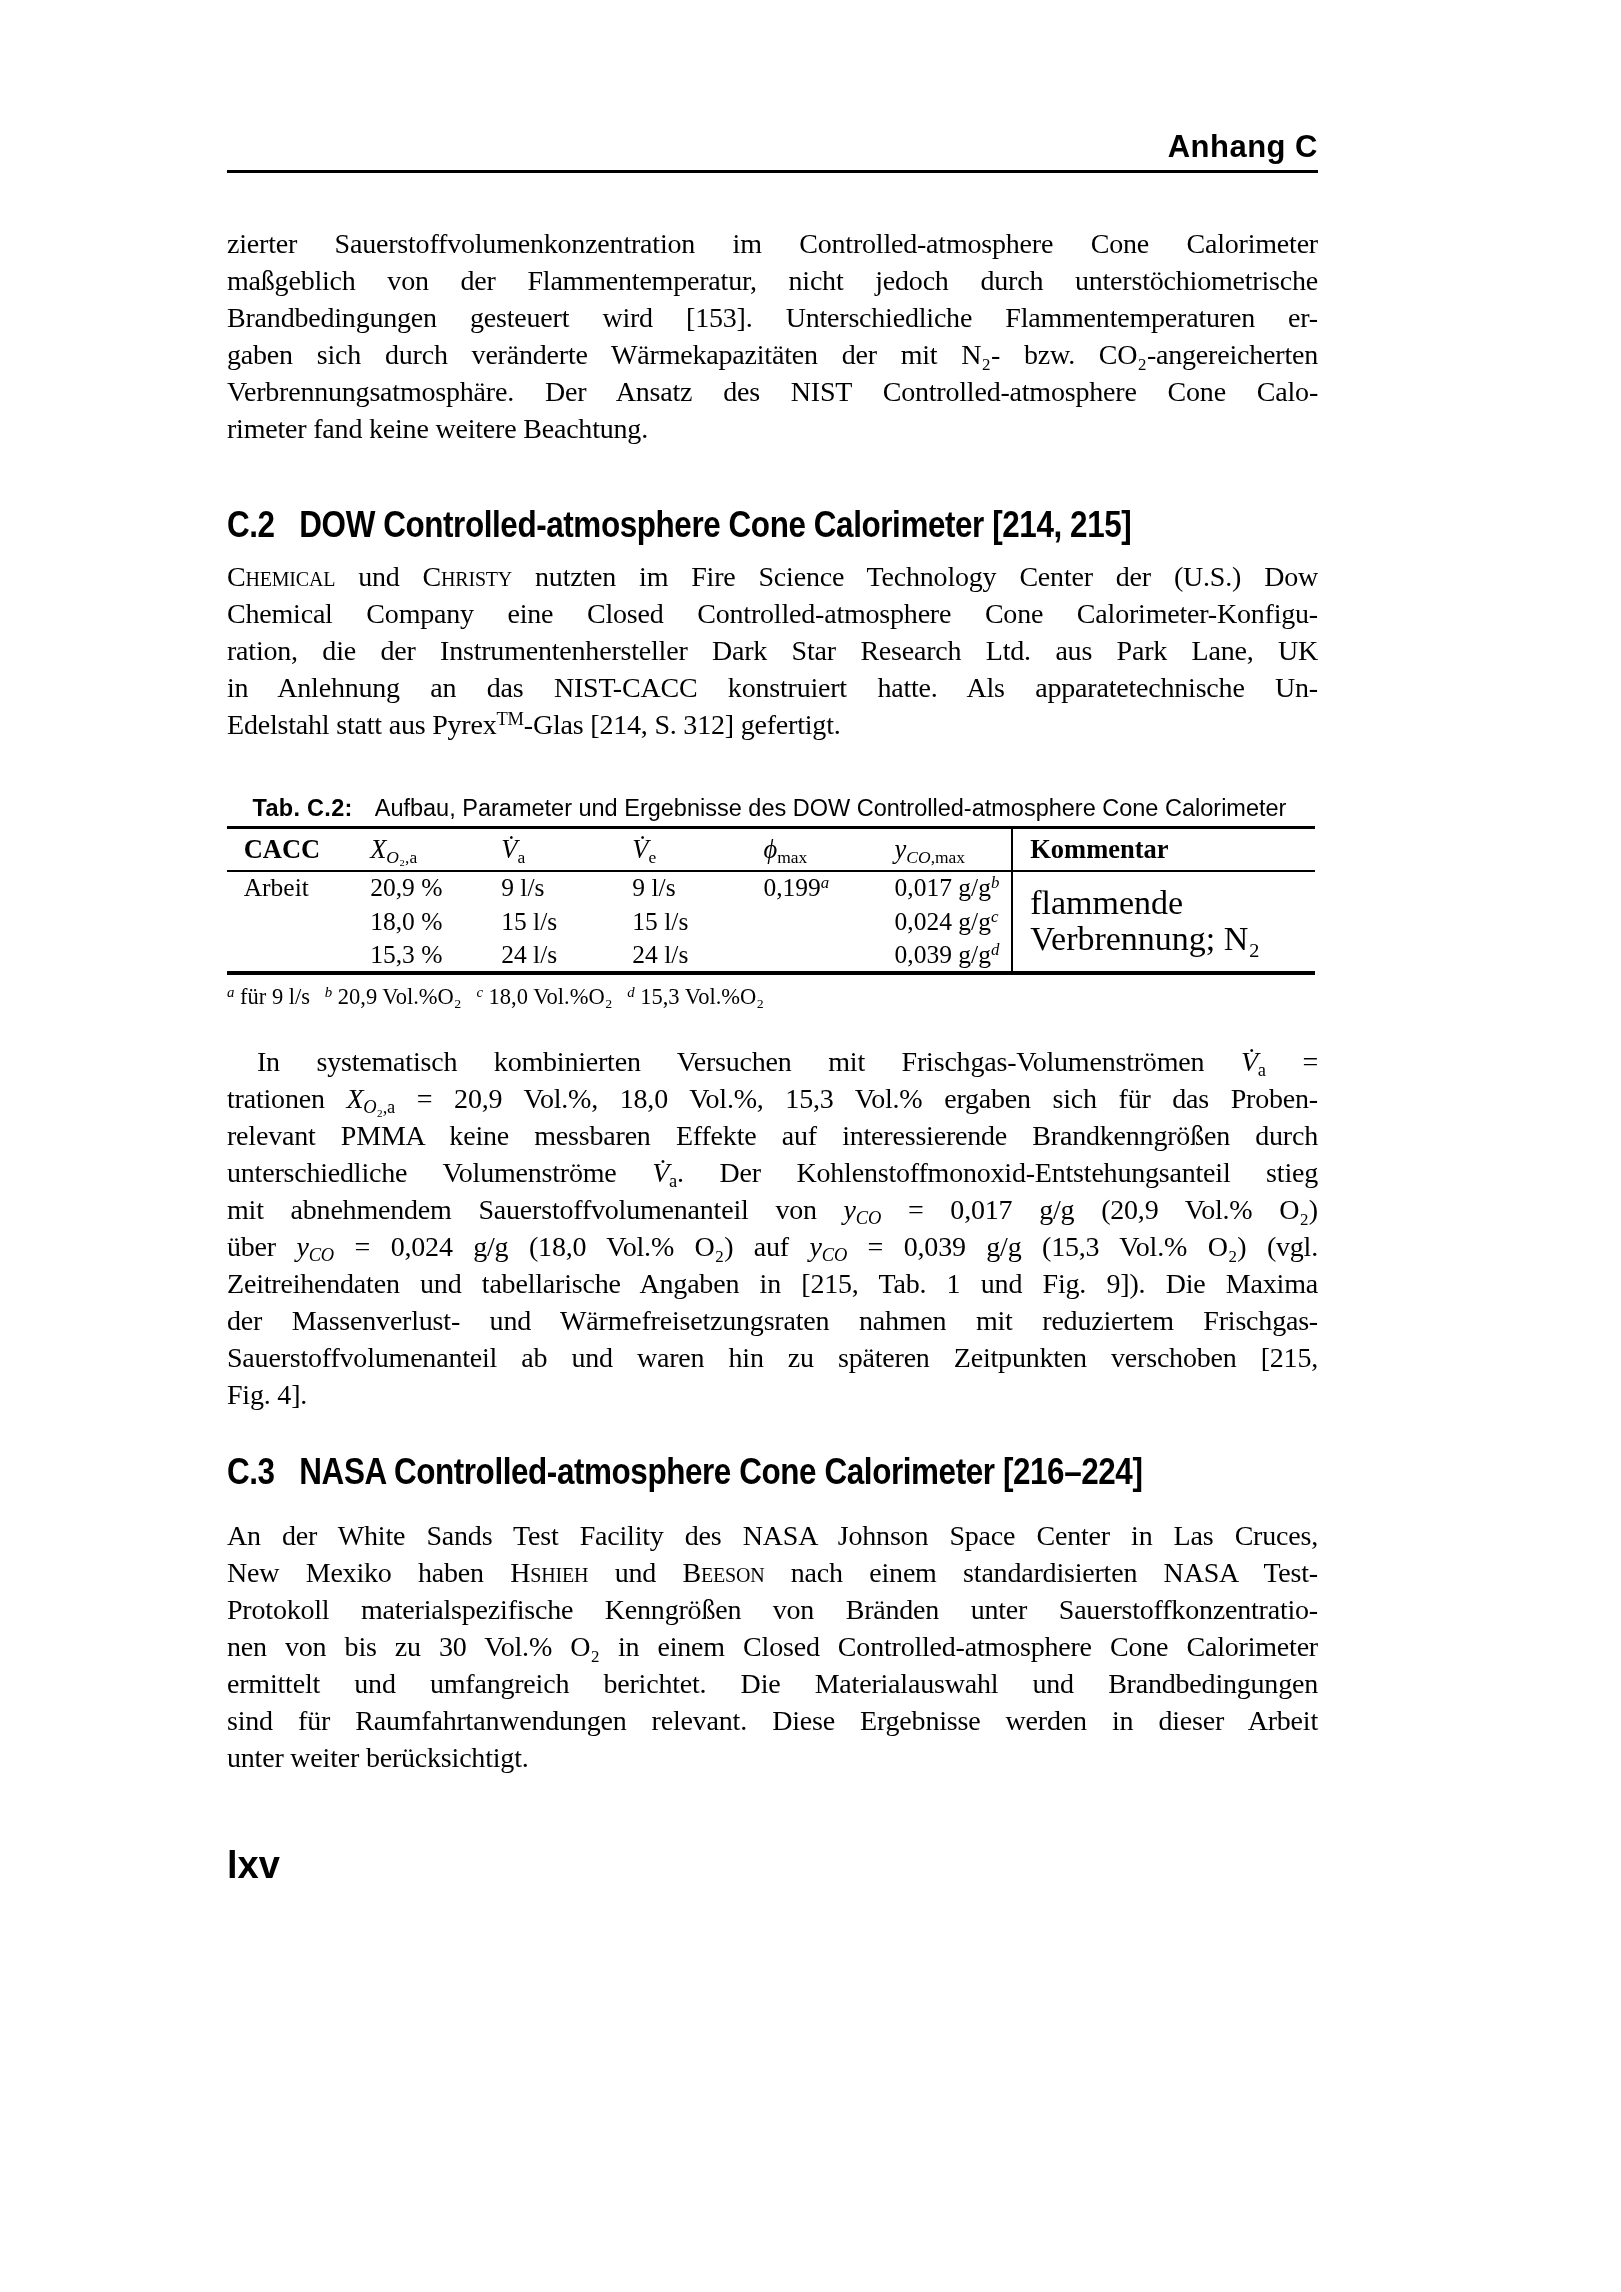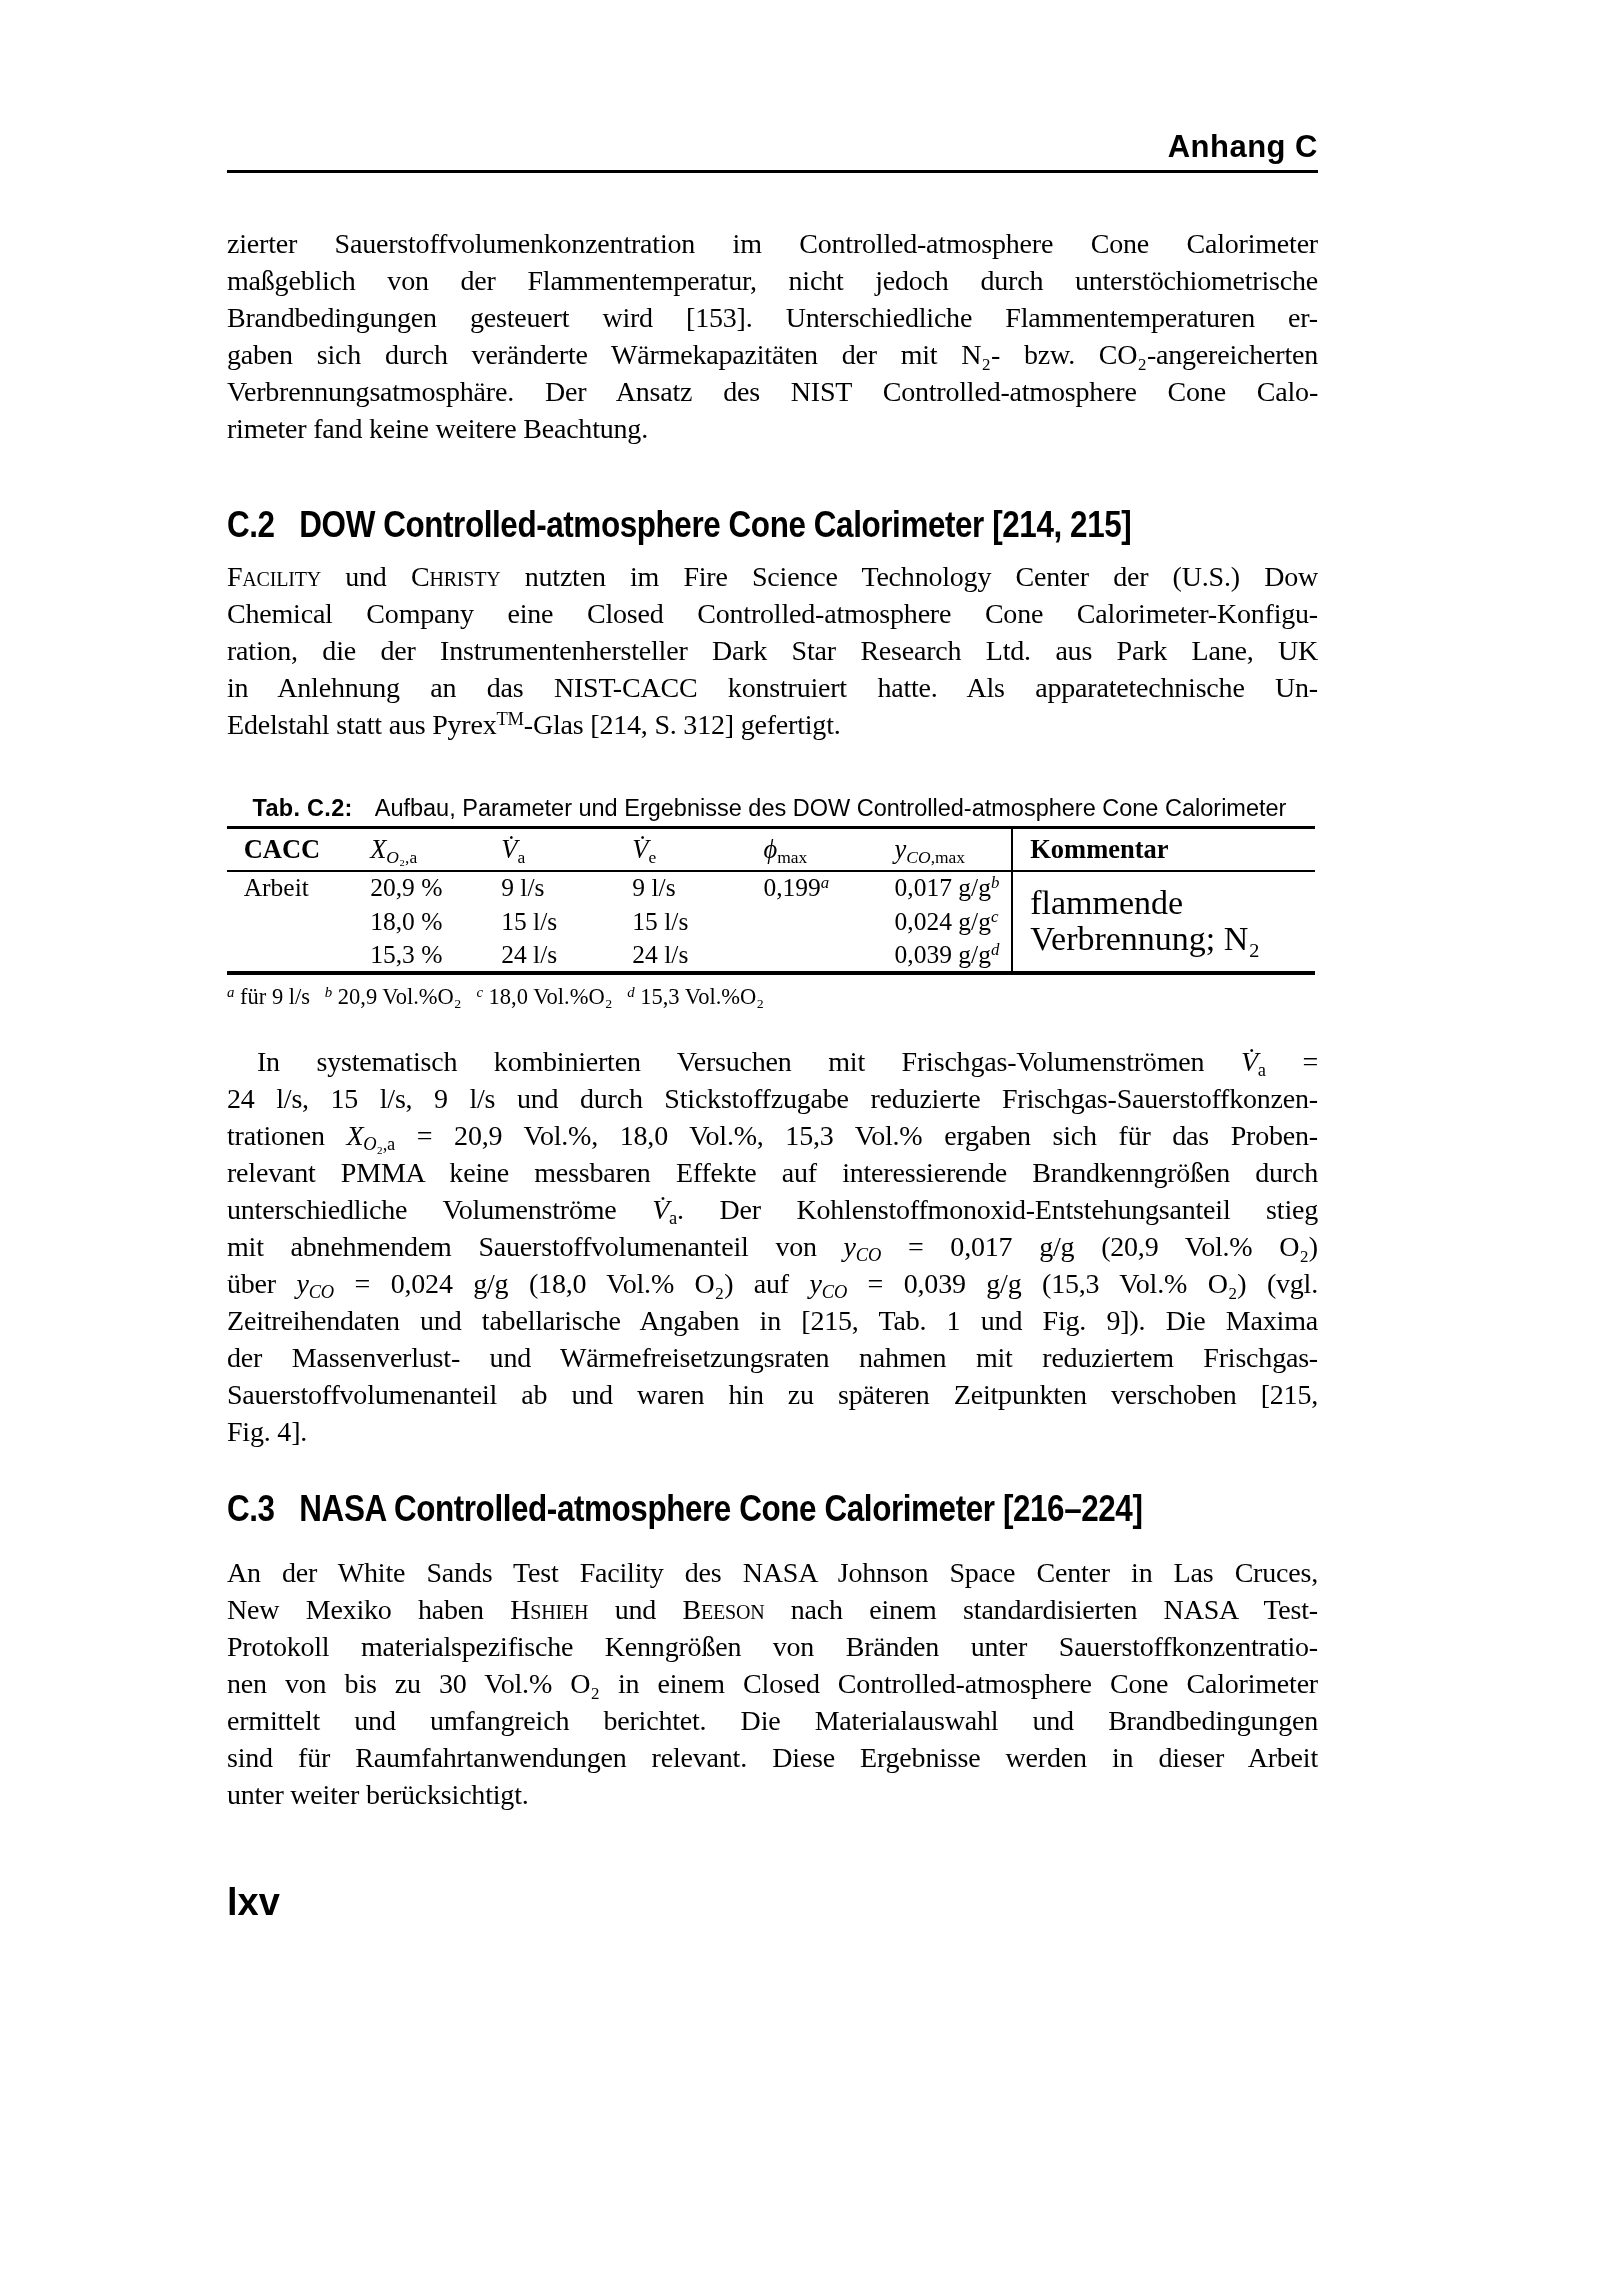--- a/index.html
+++ b/index.html
@@ -150,21 +150,21 @@
         <div class="line">Verbrennungsatmosphäre. Der Ansatz des NIST Controlled-atmosphere Cone Calo-</div>
         <div class="line last">rimeter fand keine weitere Beachtung.</div>
       </div>
 
     <div class="sec sec-c2">
       <span class="sec-num">C.2</span>
       <span class="sec-title">DOW Controlled-atmosphere Cone Calorimeter [214, 215]</span>
     </div>
 
     <div class="para p2">
-        <div class="line"><span class="sc">Facility</span> und <span class="sc">Christy</span> nutzten im Fire Science Technology Center der (U.S.) Dow</div>
+        <div class="line"><span class="sc">Chemical</span> und <span class="sc">Christy</span> nutzten im Fire Science Technology Center der (U.S.) Dow</div>
         <div class="line">Chemical Company eine Closed Controlled-atmosphere Cone Calorimeter-Konfigu-</div>
         <div class="line">ration, die der Instrumentenhersteller Dark Star Research Ltd. aus Park Lane, UK</div>
         <div class="line">in Anlehnung an das NIST-CACC konstruiert hatte. Als apparatetechnische Un-</div>
         <div class="line last">Edelstahl statt aus Pyrex<sup>TM</sup>-Glas [214, S. 312] gefertigt.</div>
       </div>
 
     <div class="caption">
       <span class="cap-label">Tab. C.2:</span><span class="cap-text">Aufbau, Parameter und Ergebnisse des DOW Controlled-atmosphere Cone Calorimeter</span>
     </div>
 
@@ -218,21 +218,20 @@
           <td></td>
           <td>0,039 g/g<sup><i>d</i></sup></td>
         </tr>
       </tbody>
     </table>
 
     <div class="footnotes"><span class="fn-item"><sup><i>a</i></sup> für 9 l/s</span><span class="fn-item"><sup><i>b</i></sup> 20,9 Vol.%O₂</span><span class="fn-item"><sup><i>c</i></sup> 18,0 Vol.%O₂</span><span class="fn-item"><sup><i>d</i></sup> 15,3 Vol.%O₂</span></div>
 
     <div class="para p3">
         <div class="line indent">In systematisch kombinierten Versuchen mit Frischgas-Volumenströmen <i>V̇</i><sub>a</sub> =</div>
-        <div class="line">24 l/s, 15 l/s, 9 l/s und durch Stickstoffzugabe reduzierte Frischgas-Sauerstoffkonzen-</div>
         <div class="line">trationen <i>X</i><sub><i>O</i>₂,a</sub> = 20,9 Vol.%, 18,0 Vol.%, 15,3 Vol.% ergaben sich für das Proben-</div>
         <div class="line">relevant PMMA keine messbaren Effekte auf interessierende Brandkenngrößen durch</div>
         <div class="line">unterschiedliche Volumenströme <i>V̇</i><sub>a</sub>. Der Kohlenstoffmonoxid-Entstehungsanteil stieg</div>
         <div class="line">mit abnehmendem Sauerstoffvolumenanteil von <i>y</i><sub><i>CO</i></sub> = 0,017 g/g (20,9 Vol.% O₂)</div>
         <div class="line">über <i>y</i><sub><i>CO</i></sub> = 0,024 g/g (18,0 Vol.% O₂) auf <i>y</i><sub><i>CO</i></sub> = 0,039 g/g (15,3 Vol.% O₂) (vgl.</div>
         <div class="line">Zeitreihendaten und tabellarische Angaben in [215, Tab. 1 und Fig. 9]). Die Maxima</div>
         <div class="line">der Massenverlust- und Wärmefreisetzungsraten nahmen mit reduziertem Frischgas-</div>
         <div class="line">Sauerstoffvolumenanteil ab und waren hin zu späteren Zeitpunkten verschoben [215,</div>
         <div class="line last">Fig. 4].</div>
       </div>

